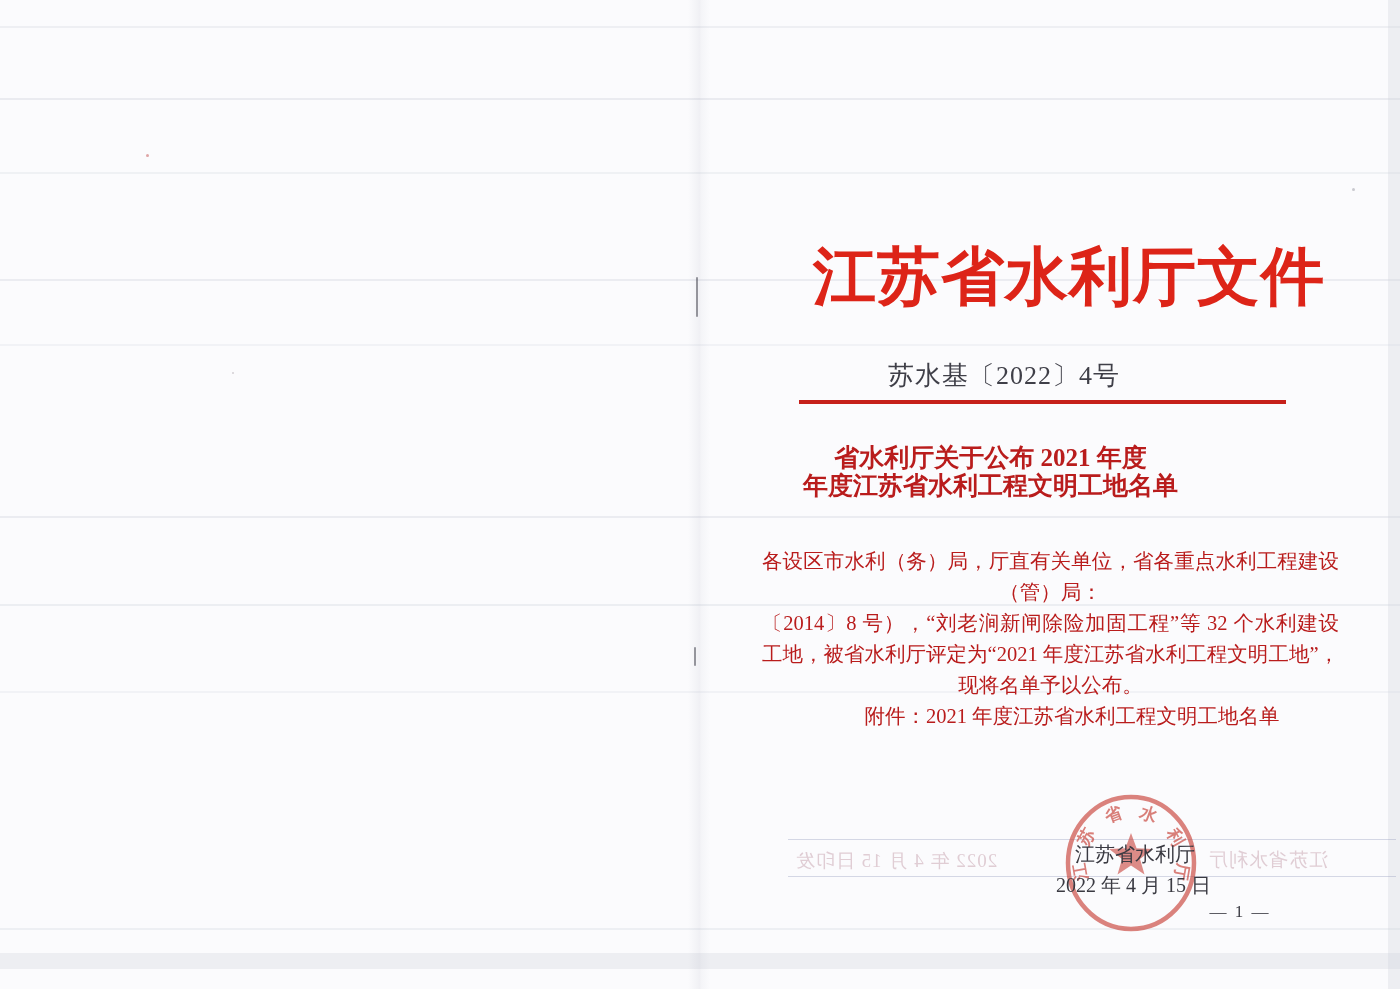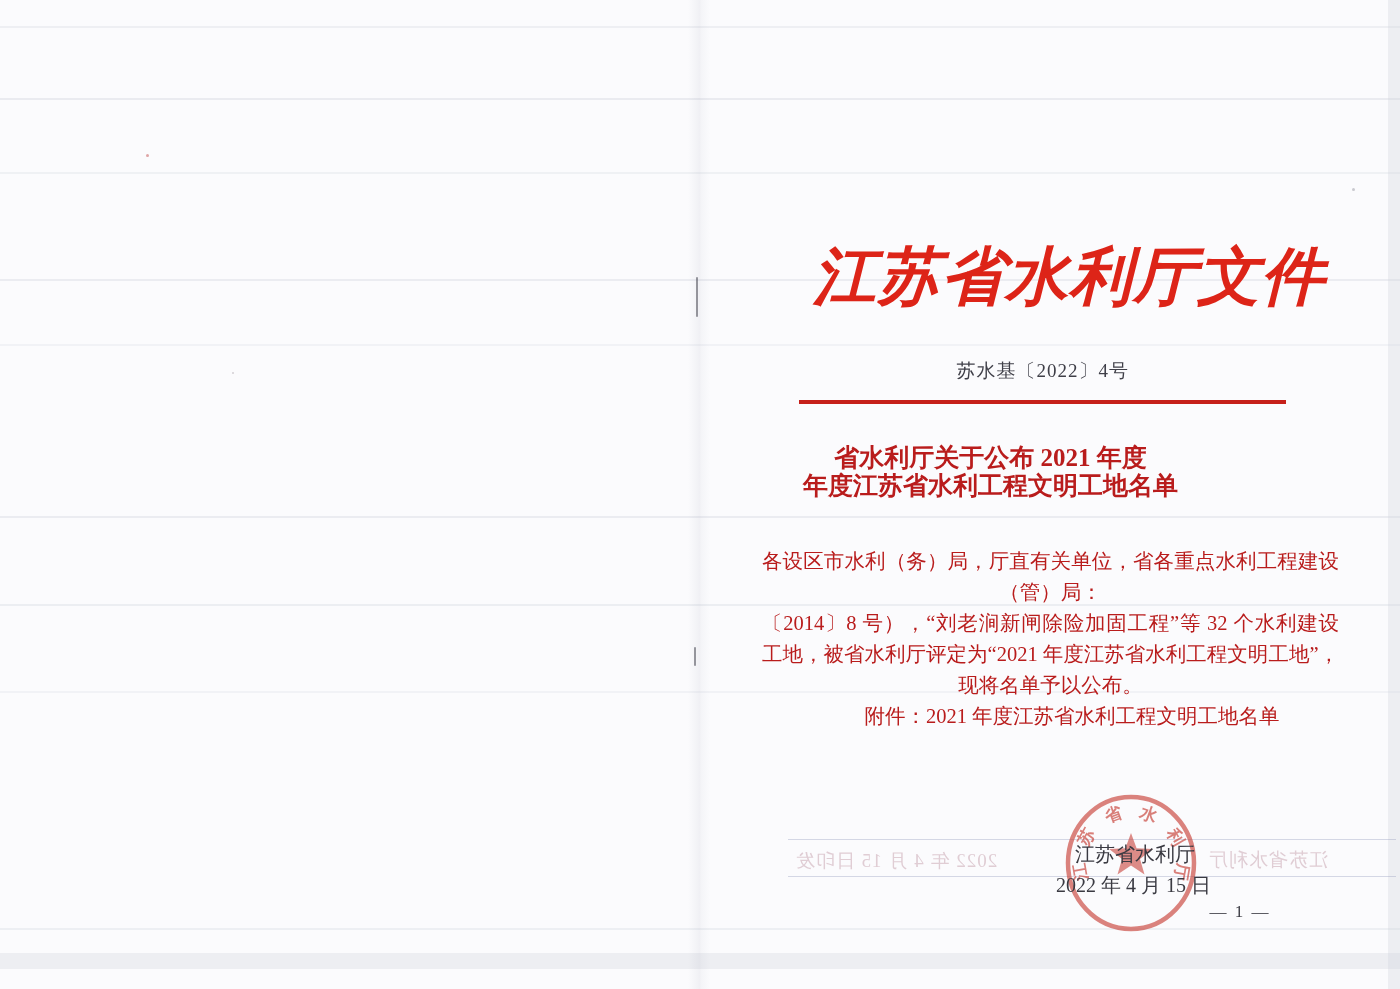--- a/index.html
+++ b/index.html
@@ -15,25 +15,25 @@
     background:linear-gradient(to right,rgba(120,125,150,0) 0%,rgba(120,125,150,0.07) 45%,rgba(160,160,180,0.12) 52%,rgba(120,125,150,0.05) 60%,rgba(120,125,150,0) 100%);
   }
   .staple{position:absolute;width:2px;background:rgba(70,70,80,0.55);border-radius:1px;}
   .speck{position:absolute;border-radius:50%;}
   .edge-right{position:absolute;top:0;left:1388px;width:12px;height:989px;background:rgba(205,208,218,0.30);}
   .bottom-band{position:absolute;left:0;top:953px;width:1400px;height:16px;background:rgba(208,212,222,0.32);}
   
   .masthead{
     position:absolute;left:813px;top:238px;width:515px;
     font-size:63px;font-weight:bold;letter-spacing:1px;line-height:78px;
-    color:#dd2418;white-space:nowrap;font-style:italic;
+    color:#dd2418;white-space:nowrap;
   }
   .doc-number{
-    position:absolute;left:879px;top:358px;width:250px;text-align:right;
-    font-size:19px;color:#3f3f48;letter-spacing:1px;white-space:nowrap;
+    position:absolute;left:879px;top:358px;width:250px;text-align:center;
+    font-size:26px;color:#3f3f48;letter-spacing:1px;white-space:nowrap;
   }
   .red-rule{position:absolute;left:799px;top:400px;width:487px;height:4px;background:#c6201a;}
   .doc-title{
     position:absolute;left:718px;top:444px;width:545px;text-align:center;
     font-size:25px;font-weight:bold;line-height:28px;color:#b91c1c;
   }
   .body-block{position:absolute;left:762px;top:546px;width:577px;color:#b91c1c;}
   .bline{
     font-size:20.5px;line-height:31px;height:31px;white-space:nowrap;
     text-align:center;

